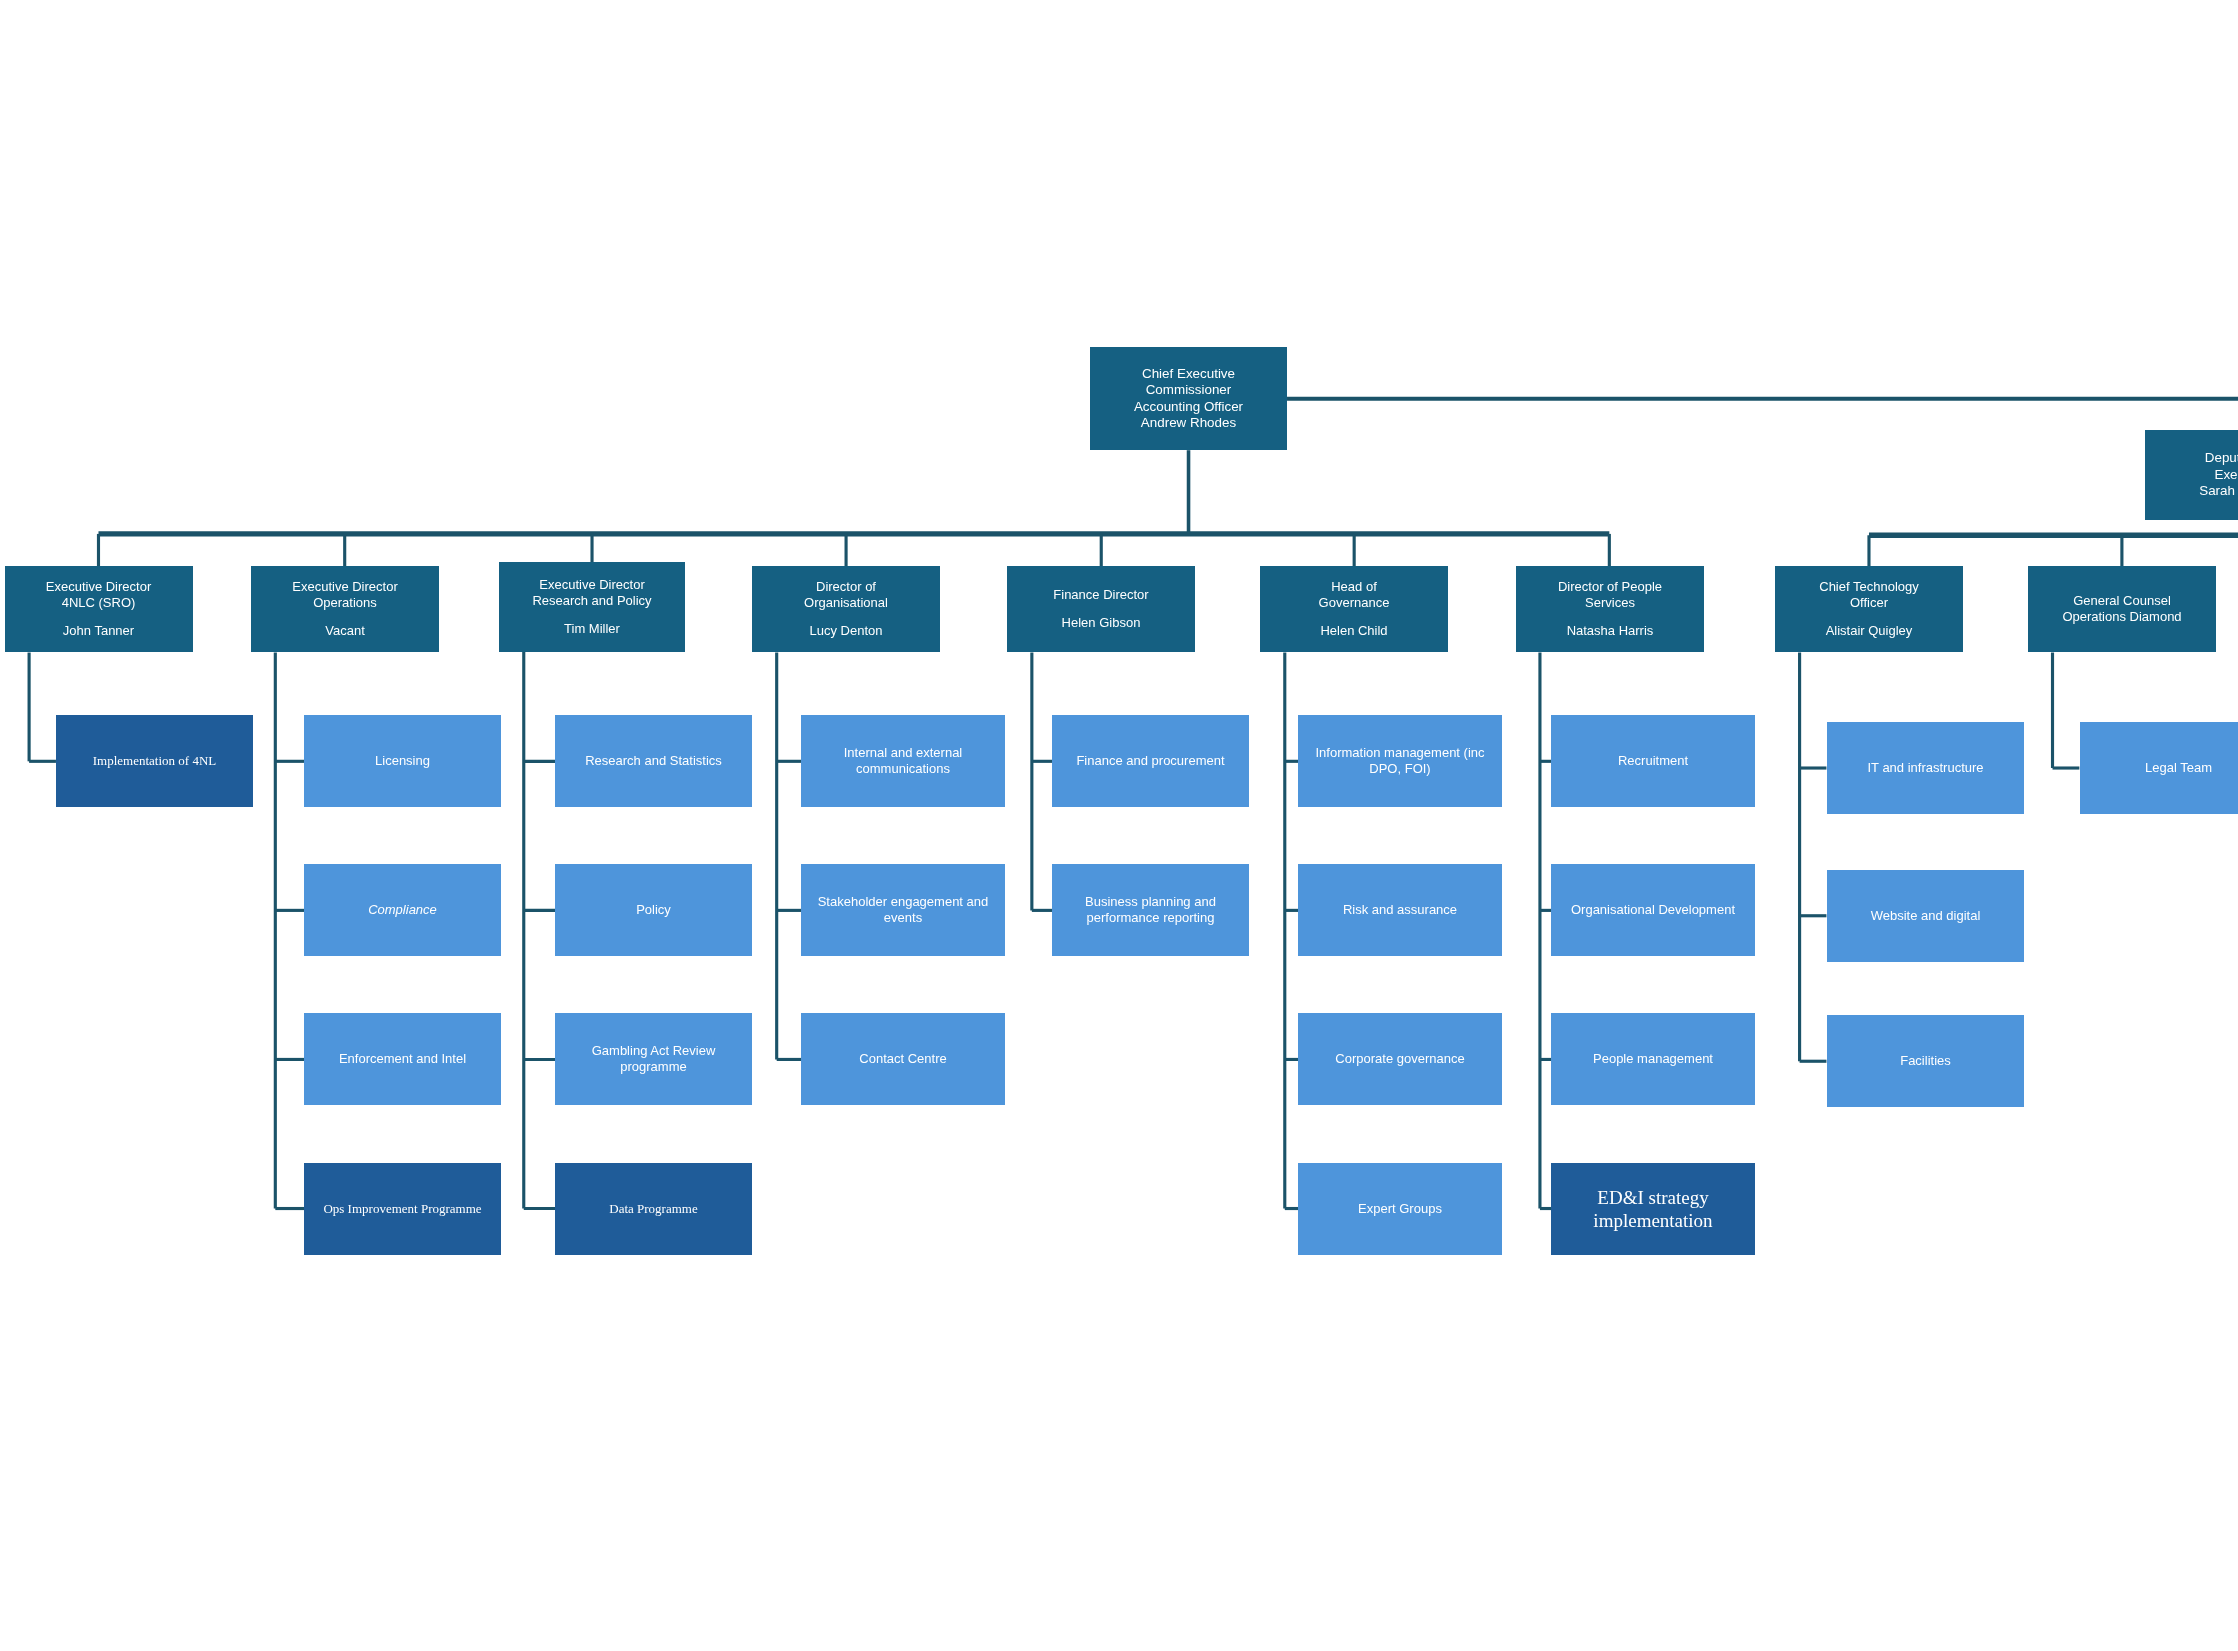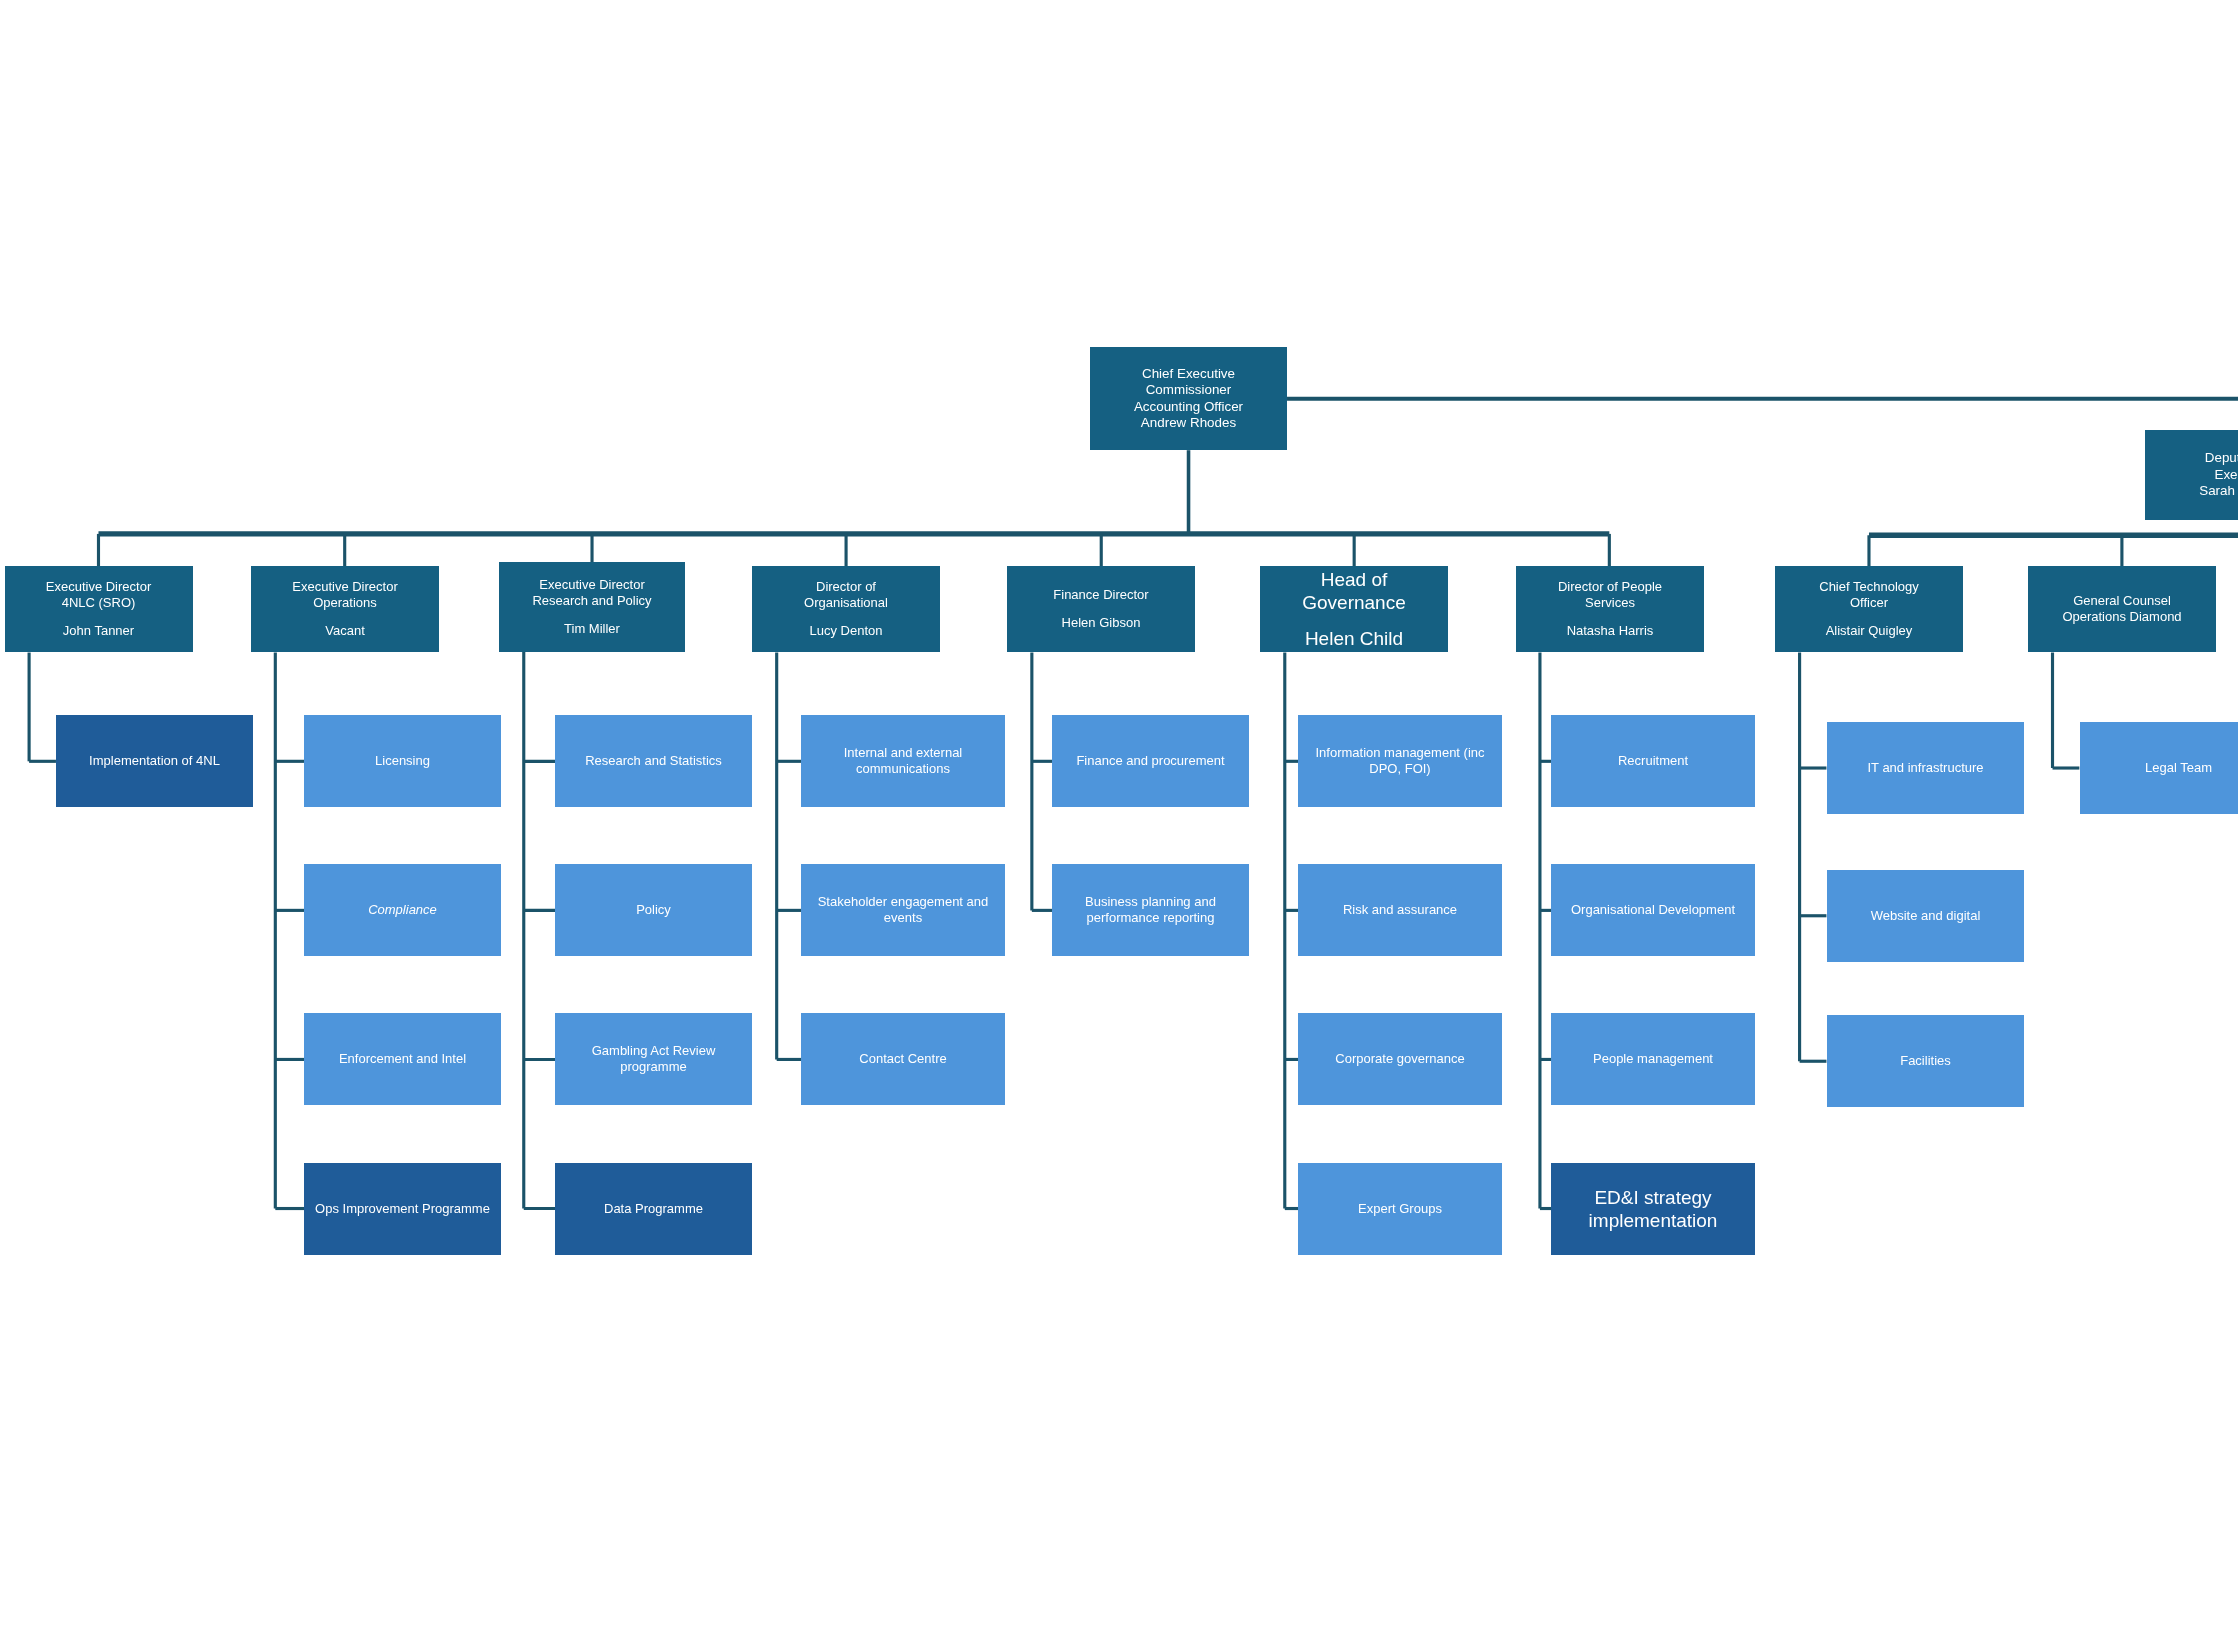--- a/index.html
+++ b/index.html
@@ -19,21 +19,21 @@
     justify-content:center;
     text-align:center;
     color:#ffffff;
     line-height:1.22;
     padding:1.8px 4.5px;
     z-index:3;
   }
   .node .ln{display:block;width:100%;}
   .node .spacer{display:block;height:0.9em;width:100%;}
   .dark{background:#156082;}
-  .navy{background:#1F5C99;}
+  .navy{background:#1F5C99;font-family:Liberation Serif, serif;}
   .light{background:#4E95DB;}
   svg.links{position:absolute;left:0;top:0;width:2724px;height:1652px;z-index:2;pointer-events:none;}
 </style>
 </head>
 <body>
 
 <div id="chart">
   <svg class="links" id="links" viewBox="0 0 6085 3689" width="2724" height="1652">
       <line x1="2655" y1="1005" x2="2655" y2="1192" stroke="#1B5369" stroke-width="8"></line>
       <line x1="220" y1="1192" x2="3595" y2="1192" stroke="#1B5369" stroke-width="12"></line>
@@ -163,21 +163,21 @@
       <span class="ln">Finance Director</span>
       <span class="spacer"></span>
       <span class="ln">Helen Gibson</span>
     </div>
     <div class="node light" style="left: 1052px; top: 715px; width: 197px; height: 92px; font-size: 13px;">
       <span class="ln">Finance and procurement</span>
     </div>
     <div class="node light" style="left: 1052px; top: 864px; width: 197px; height: 92px; font-size: 13px;">
       <span class="ln">Business planning and performance reporting</span>
     </div>
-    <div class="node dark" style="left: 1260px; top: 566px; width: 188px; height: 86px; font-size: 19px;">
+    <div class="node dark" style="left: 1260px; top: 566px; width: 188px; height: 86px; font-size: 13px;">
       <span class="ln">Head of</span>
       <span class="ln">Governance</span>
       <span class="spacer"></span>
       <span class="ln">Helen Child</span>
     </div>
     <div class="node light" style="left: 1298px; top: 715px; width: 204px; height: 92px; font-size: 13px;">
       <span class="ln">Information management (inc DPO, FOI)</span>
     </div>
     <div class="node light" style="left: 1298px; top: 864px; width: 204px; height: 92px; font-size: 13px;">
       <span class="ln">Risk and assurance</span>

